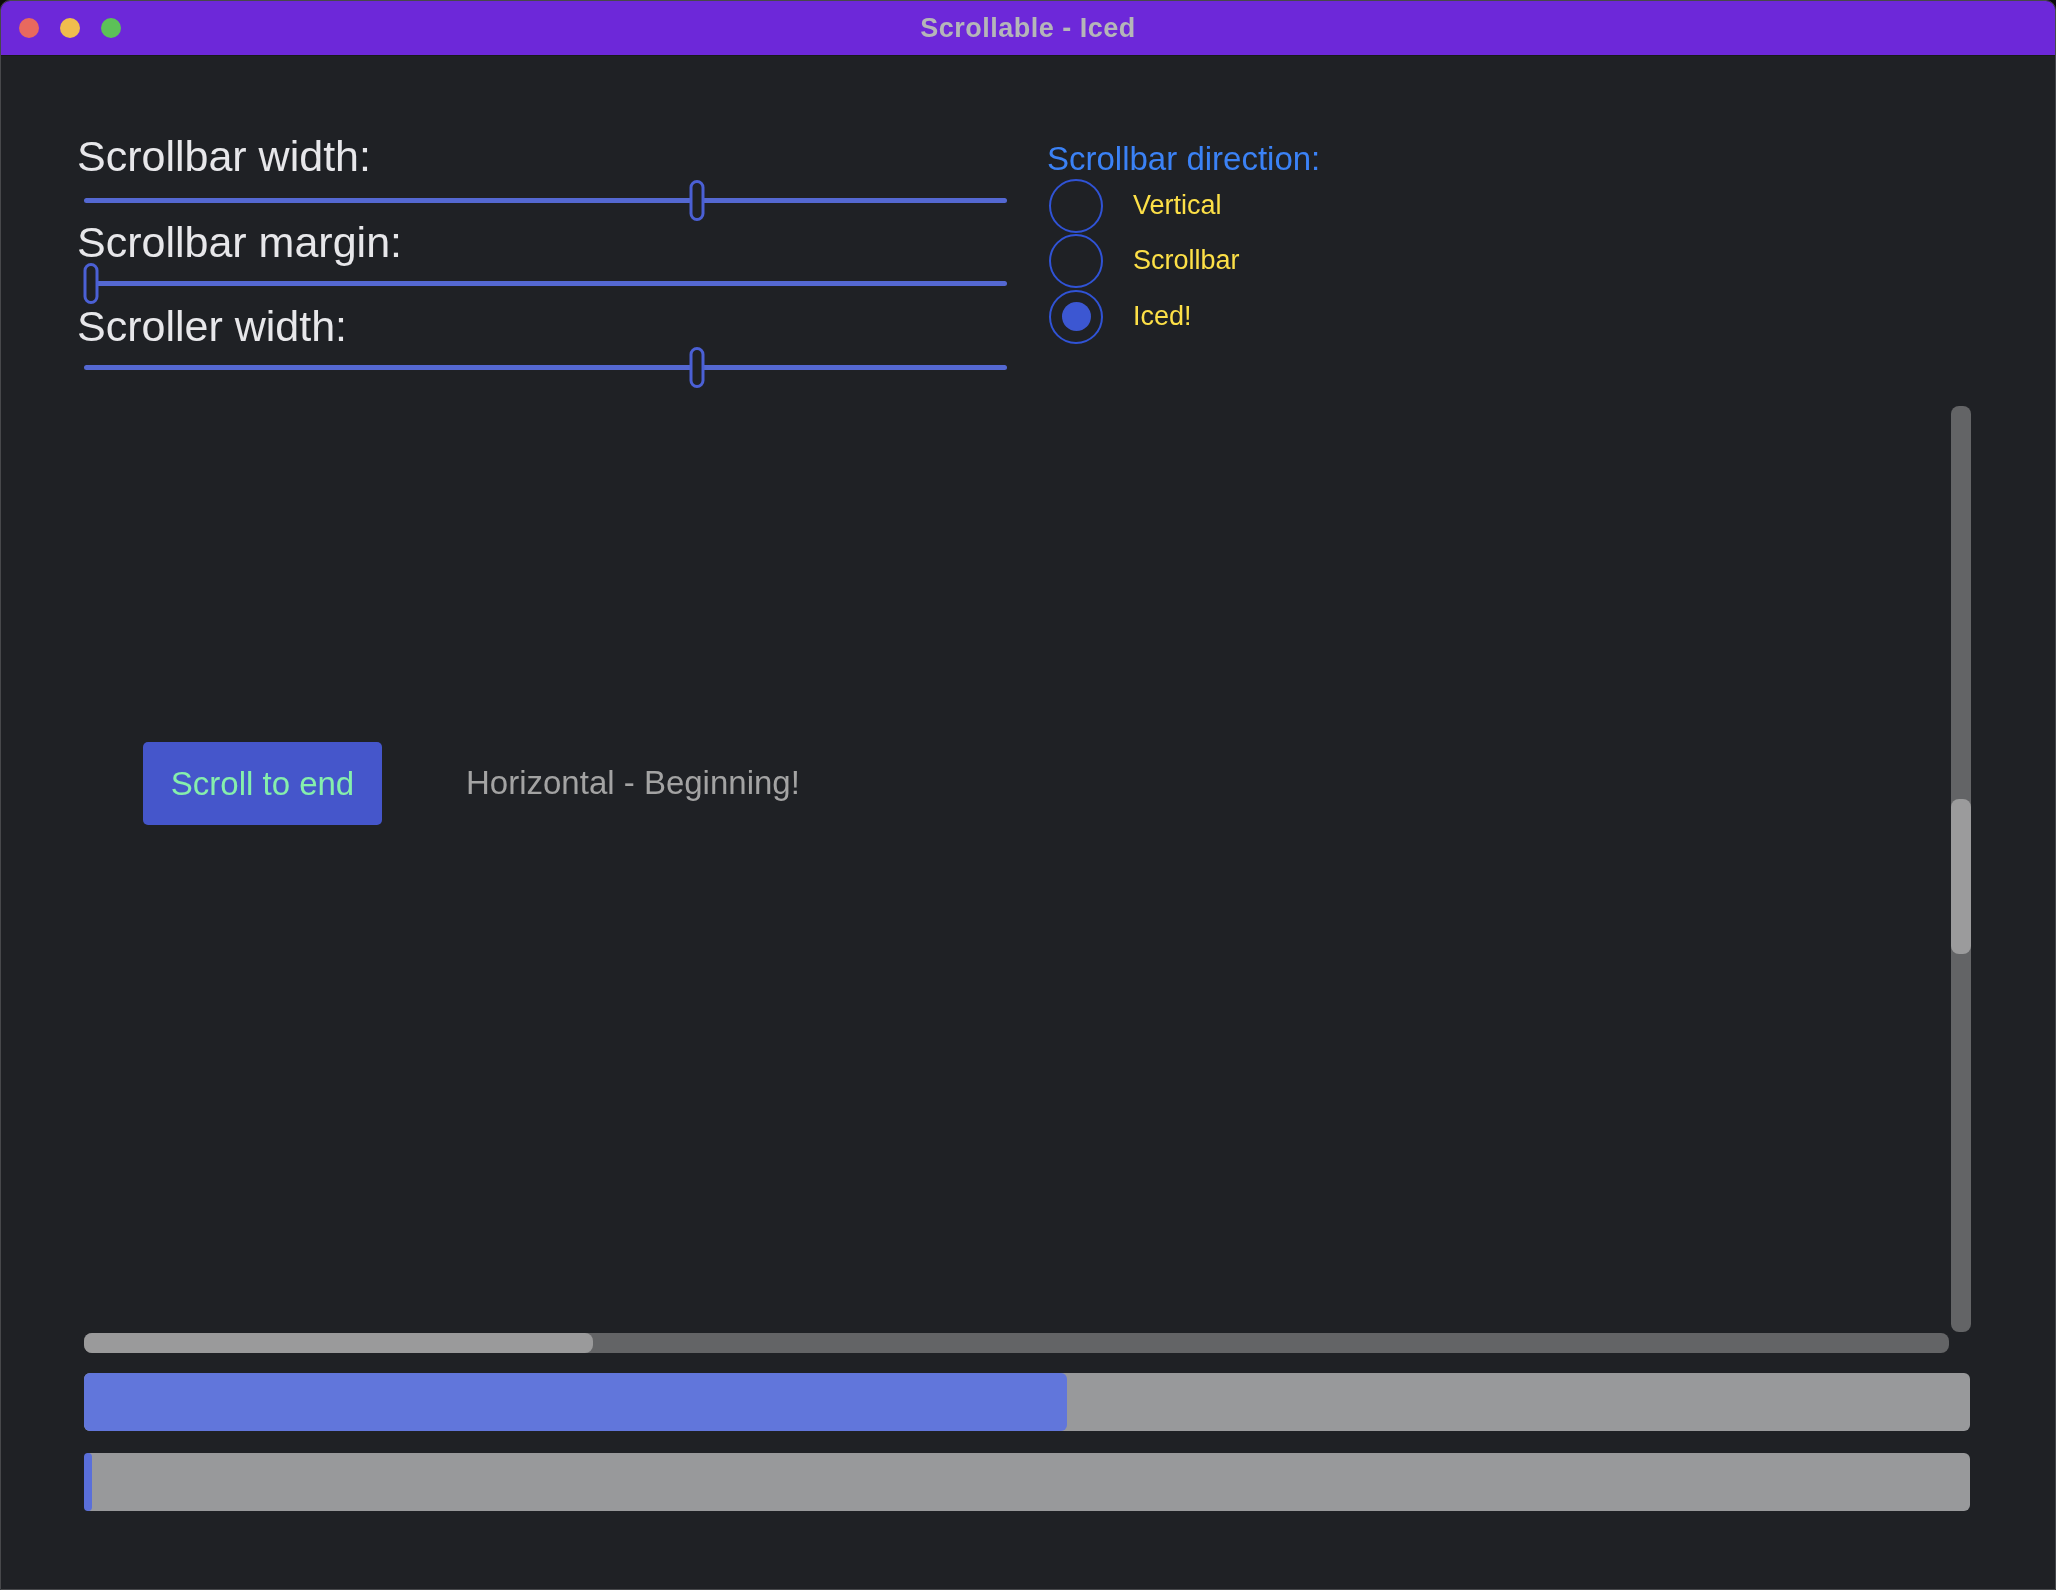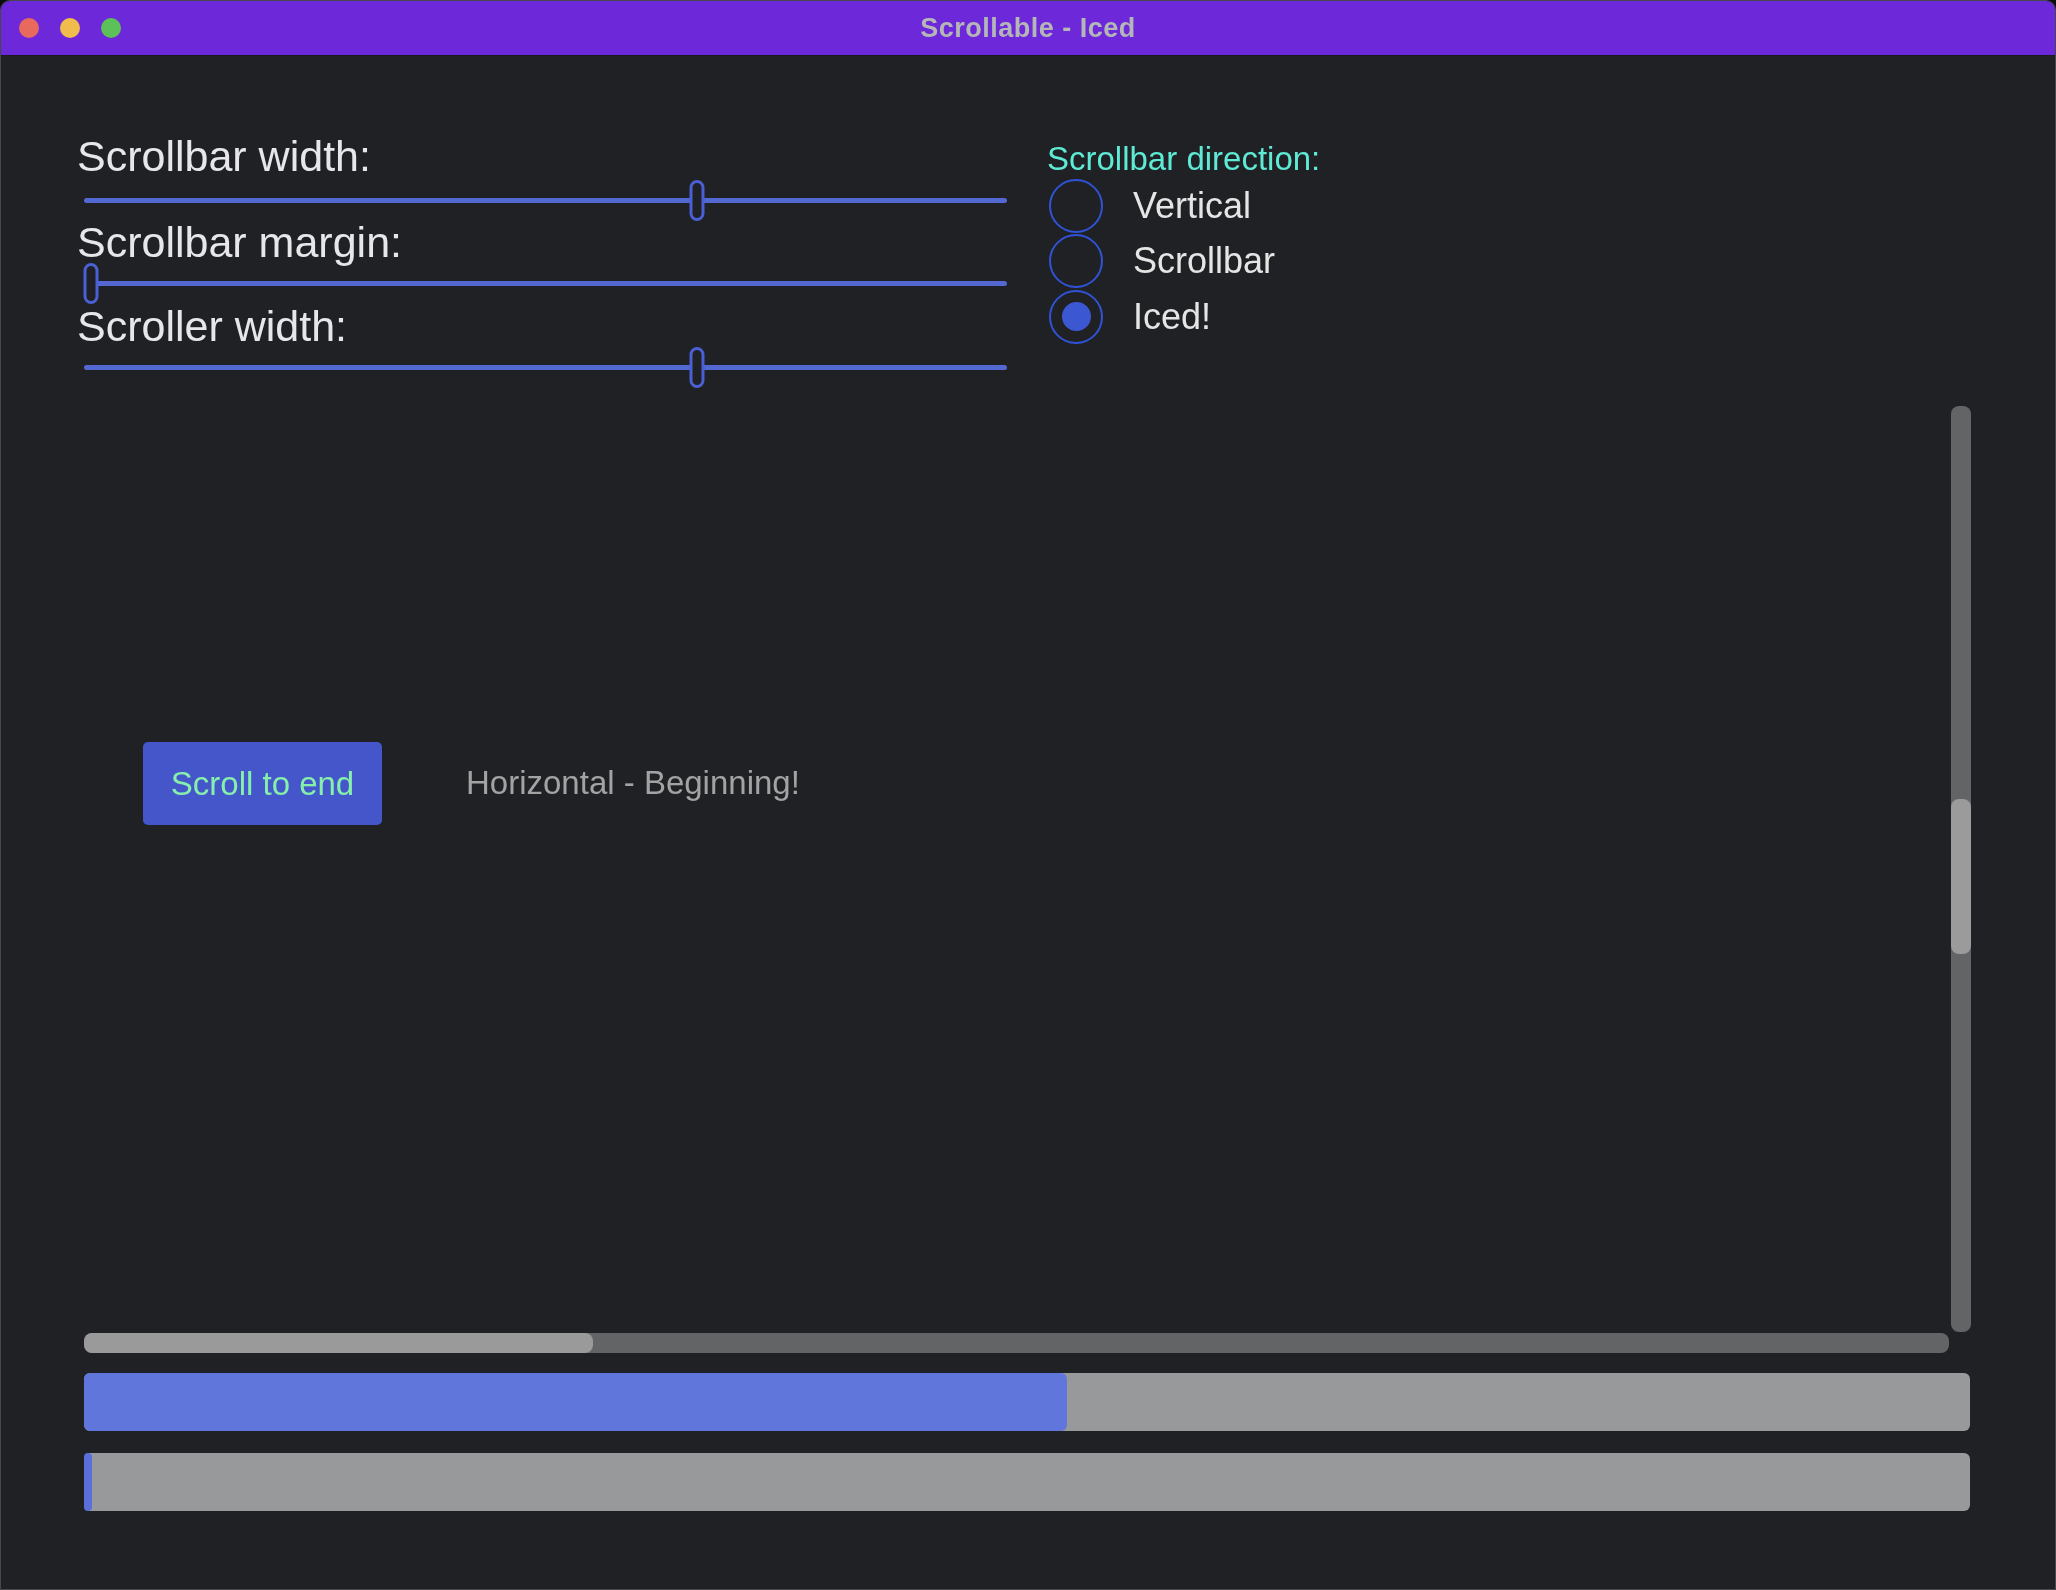--- a/index.html
+++ b/index.html
@@ -17,28 +17,28 @@
   .tl.green{left:100px;background:#5cc158;}
   
   .ctl-label{position:absolute;left:76px;font-size:43px;line-height:40px;color:#e7e7ea;}
   .lbl1{top:135px;} .lbl2{top:221px;} .lbl3{top:305px;}
   .slider{position:absolute;left:83px;width:923px;height:41px;}
   .sl1{top:179px;} .sl2{top:262px;} .sl3{top:346px;}
   .rail{position:absolute;left:0;right:0;top:18px;height:5px;background:#5468d2;border-radius:3px;}
   .handle{position:absolute;top:0;width:9px;height:35px;border:3px solid #4b60d5;border-radius:8px;
     background:#1f2125;transform:translateX(-50%);}
   
-  .dir-title{position:absolute;left:1046px;top:138px;font-size:33px;line-height:40px;color:#5eead4;}
+  .dir-title{position:absolute;left:1046px;top:138px;font-size:33px;line-height:40px;color:#3b82f6;}
   .radio-row{position:absolute;left:1048px;height:55px;display:flex;align-items:center;}
   .rr1{top:177px;} .rr2{top:232px;} .rr3{top:288px;}
   .radio-circle{width:50px;height:50px;border:2px solid #3053d6;border-radius:50%;
     display:flex;align-items:center;justify-content:center;flex:0 0 auto;}
   .radio-dot{width:29px;height:29px;border-radius:50%;background:#3c57d2;display:none;}
   .radio-circle.selected .radio-dot{display:block;}
-  .radio-label{margin-left:30px;font-size:36px;color:#e5e5e5;white-space:nowrap;}
+  .radio-label{margin-left:30px;font-size:27px;color:#fde047;white-space:nowrap;}
   
   .scroll-btn{position:absolute;left:142px;top:741px;width:239px;height:83px;background:#4556cb;
     border:none;border-radius:5px;color:#86efac;font-size:33px;font-family:"Liberation Sans",sans-serif;cursor:pointer;}
   .status{position:absolute;left:465px;top:762px;font-size:33px;line-height:40px;color:#a3a3a3;white-space:nowrap;}
   
   .vtrack{position:absolute;left:1950px;top:405px;width:20px;height:926px;background:#636466;border-radius:8px;}
   .vthumb{position:absolute;left:0;width:20px;background:#9b9b9c;border-radius:8px;}
   .htrack{position:absolute;left:83px;top:1332px;width:1865px;height:20px;background:#636466;border-radius:8px;}
   .hthumb{position:absolute;left:0;top:0;height:20px;background:#9a9a9b;border-radius:8px;}
   

